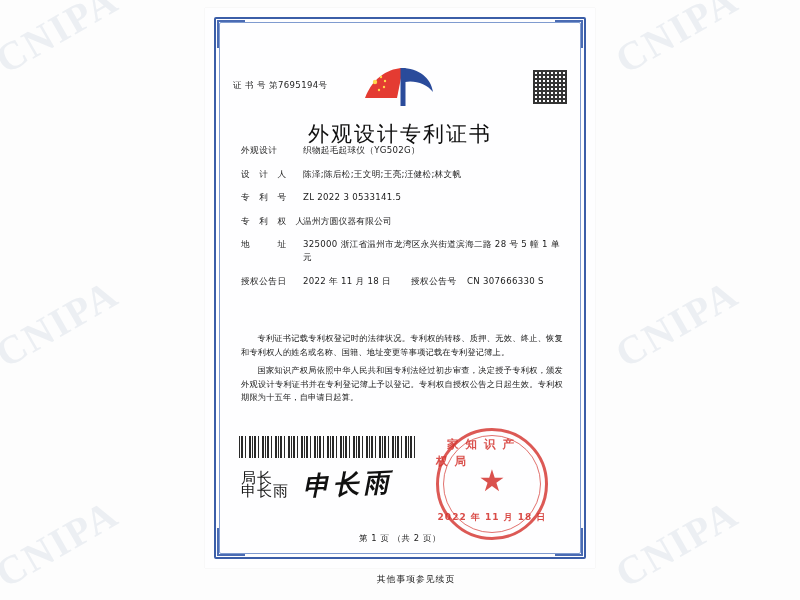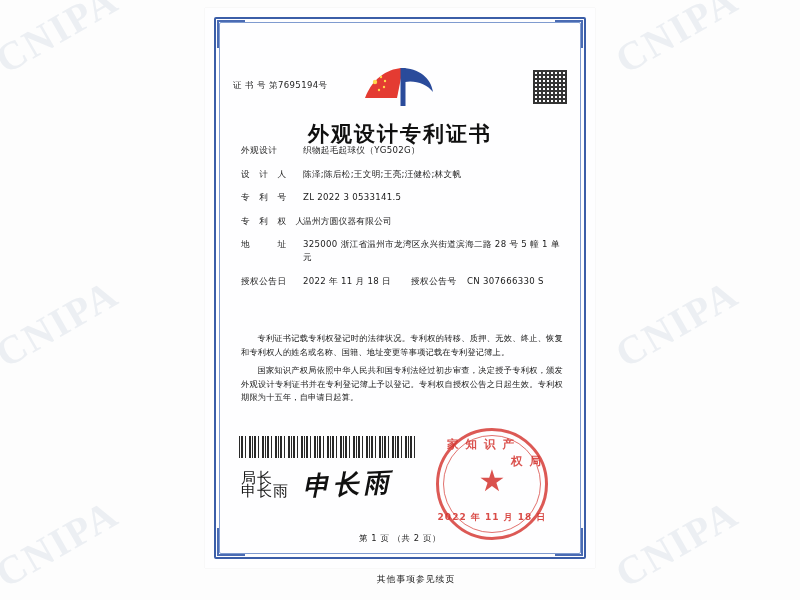--- a/index.html
+++ b/index.html
@@ -103,21 +103,21 @@
     width: 86px;
     height: 48px;
   }
   .title {
     position: absolute;
     left: 0;
     right: 0;
     top: 88px;
     text-align: center;
     font-family: "DejaVu Sans", "Liberation Sans", sans-serif;
-    font-weight: bold;
+    font-weight: normal;
     font-size: 21px;
     letter-spacing: 2px;
     color: #101010;
   }
 
   
   .fields {
     position: absolute;
     left: 10px;
     right: 6px;
@@ -245,21 +245,21 @@
     font-weight: bold;
     font-size: 11.5px;
     color: #d4342f;
     letter-spacing: 7px;
     opacity: .85;
   }
   .seal .arc2 {
     position: absolute;
     left: 0; right: 0;
     top: 26px;
-    text-align: right;
+    text-align: left;
     font-family: Liberation Sans, sans-serif;
     font-weight: bold;
     font-size: 11.5px;
     color: #d4342f;
     letter-spacing: 7px;
     opacity: .85;
   }
   .seal .date {
     position: absolute;
     left: 0; right: 0;

